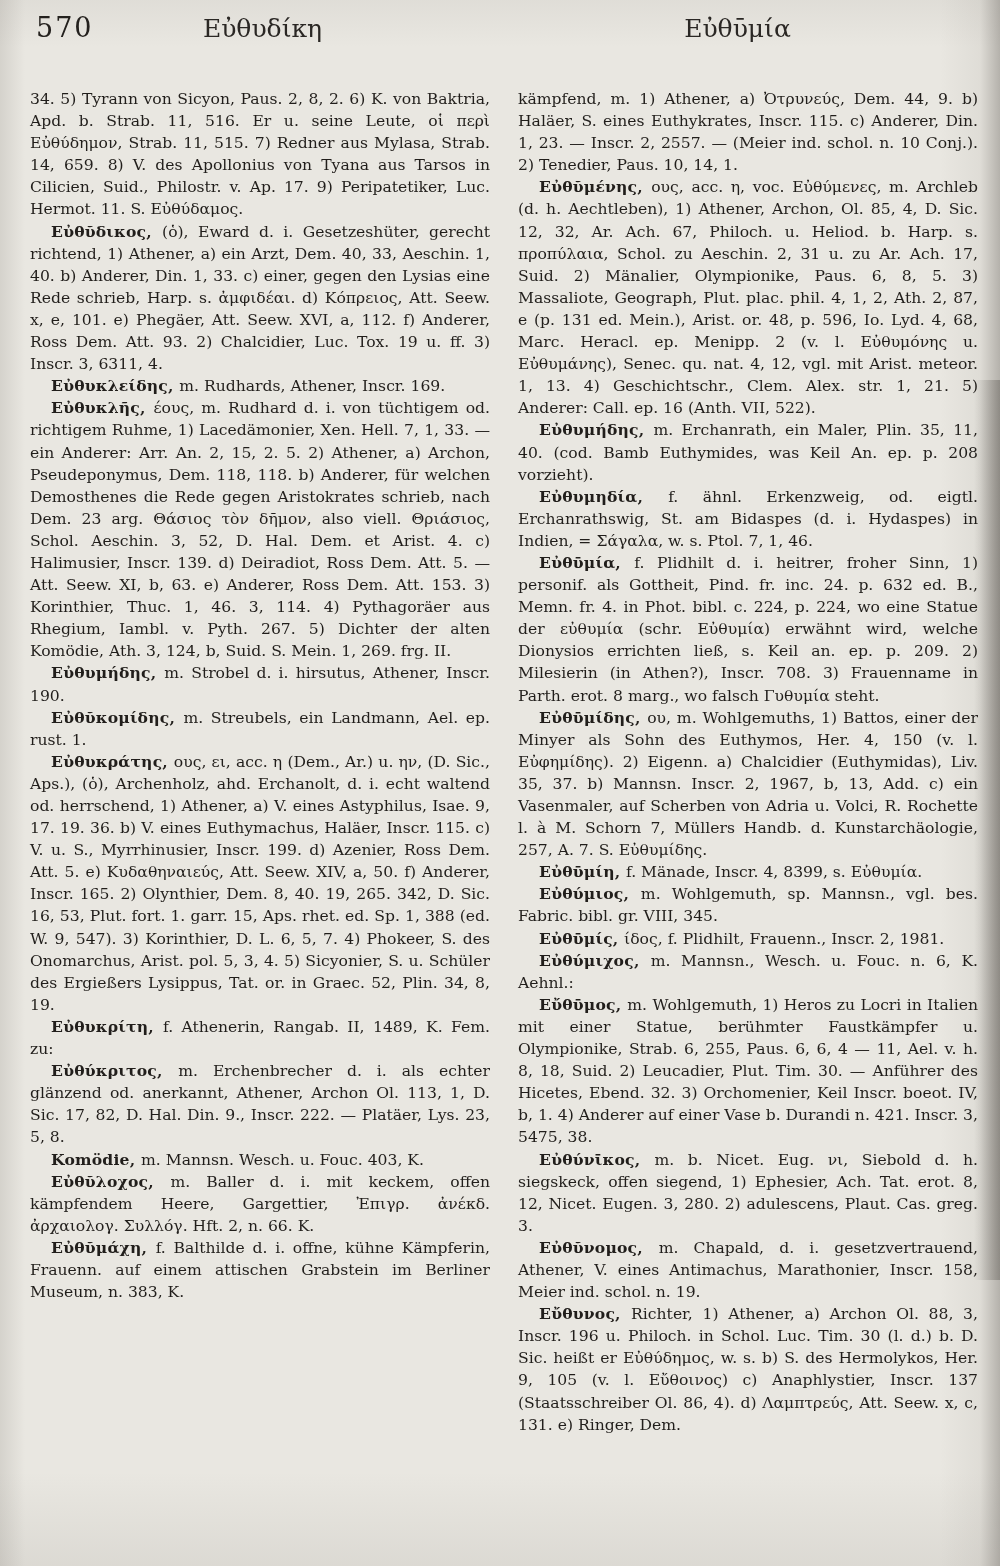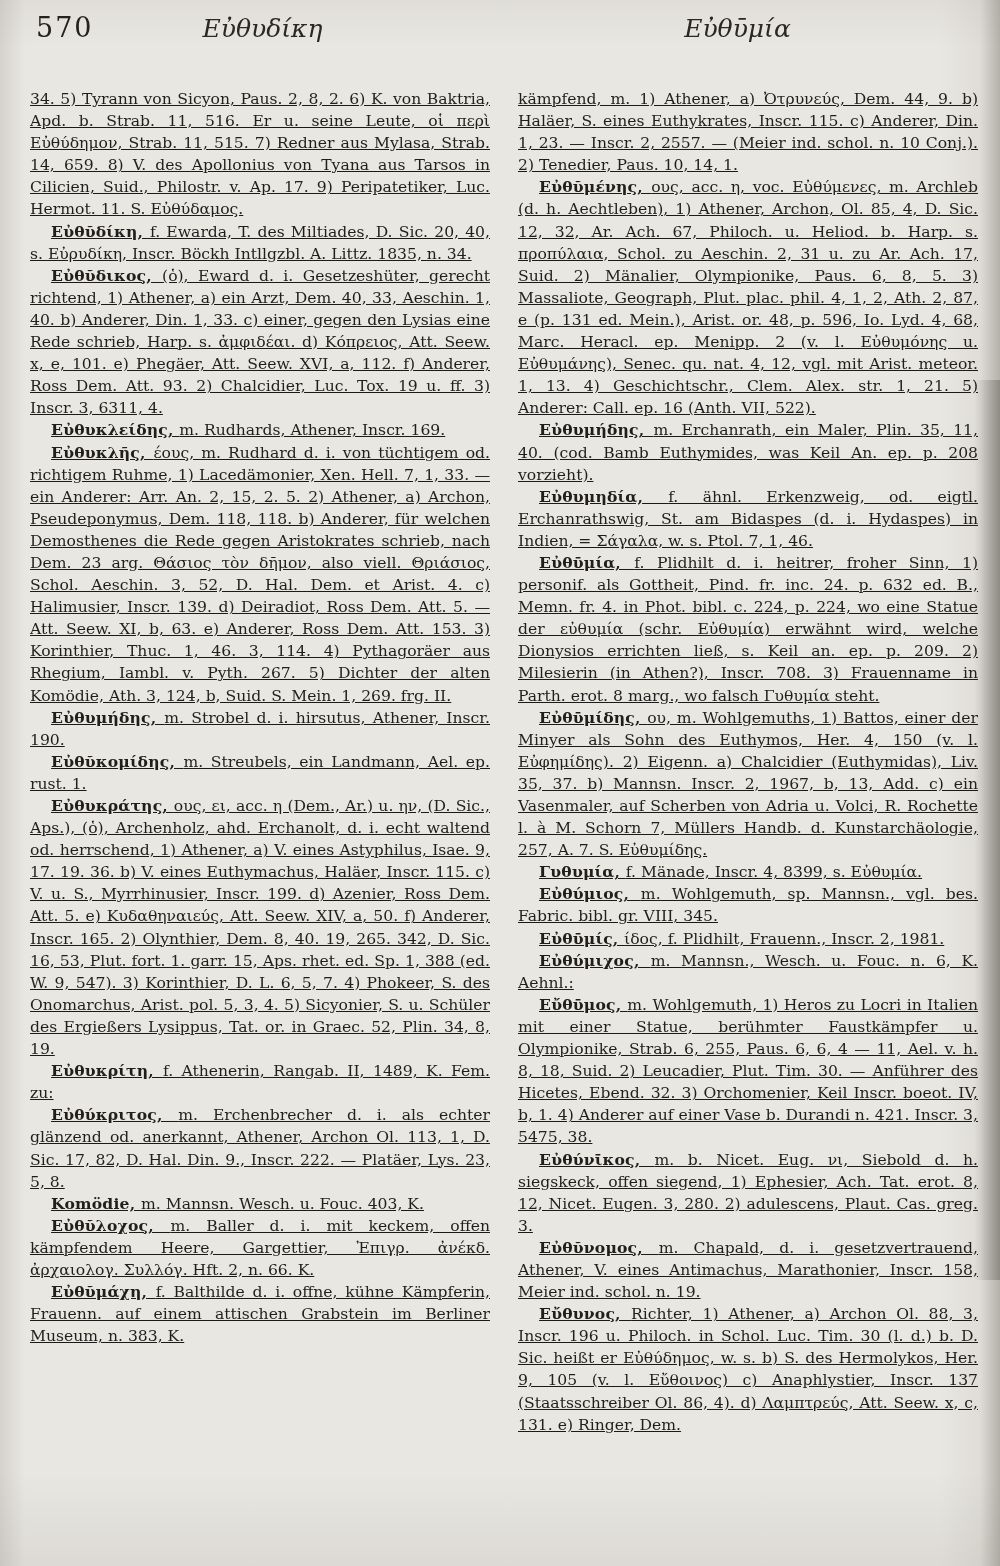--- a/index.html
+++ b/index.html
@@ -36,27 +36,25 @@
   }
   .running-heads{
     display:flex;
     padding:0 25px;
   }
   .running-heads .head-cell{
     width:475px;
     text-align:center;
     font-size:25px;
     color:#2a2724;
-    font-style:italic;
   }
   .columns{
     display:flex;
     gap:28px;
     padding:16px 22px 0 30px;
-    text-decoration:underline;
   }
   .col{
     width:470px;
     font-size:15.6px;
     line-height:22.1px;
     text-align:justify;
     color:#211e1b;
   }
   .col p{margin:0;}
   .col p.entry{text-indent:1.35em;}
@@ -75,41 +73,40 @@
     <span class="page-number">570</span>
     <div class="running-heads">
       <span class="head-cell">Εὐθυδίκη</span>
       <span class="head-cell">Εὐθῡμία</span>
     </div>
   </div>
 
   <div class="columns">
     <div class="col">
         <p class="cont"><span>34. 5) Tyrann von Sicyon, Paus. 2, 8, 2. 6) K. von Baktria, Apd. b. Strab. 11, 516. Er u. seine Leute, οἱ περὶ Εὐθύδημον, Strab. 11, 515. 7) Redner aus Mylasa, Strab. 14, 659. 8) V. des Apollonius von Tyana aus Tarsos in Cilicien, Suid., Philostr. v. Ap. 17. 9) Peripatetiker, Luc. Hermot. 11. S. Εὐθύδαμος.</span></p>
-        <p class="entry"><span class="headword">Εὐθῠδίκη, </span><span>f. Ewarda, T. des Miltiades, D. Sic. 20, 40, s. Εὐρυδίκη, Inscr. Böckh Intllgzbl. A. Littz. 1835, n. 34.</span></p>
         <p class="entry"><span class="headword">Εὐθῠδικος, </span><span>(ὁ), Eward d. i. Gesetzeshüter, gerecht richtend, 1) Athener, a) ein Arzt, Dem. 40, 33, Aeschin. 1, 40. b) Anderer, Din. 1, 33. c) einer, gegen den Lysias eine Rede schrieb, Harp. s. ἀμφιδέαι. d) Κόπρειος, Att. Seew. x, e, 101. e) Phegäer, Att. Seew. XVI, a, 112. f) Anderer, Ross Dem. Att. 93. 2) Chalcidier, Luc. Tox. 19 u. ff. 3) Inscr. 3, 6311, 4.</span></p>
         <p class="entry"><span class="headword">Εὐθυκλείδης, </span><span>m. Rudhards, Athener, Inscr. 169.</span></p>
         <p class="entry"><span class="headword">Εὐθυκλῆς, </span><span>έους, m. Rudhard d. i. von tüchtigem od. richtigem Ruhme, 1) Lacedämonier, Xen. Hell. 7, 1, 33. — ein Anderer: Arr. An. 2, 15, 2. 5. 2) Athener, a) Archon, Pseudeponymus, Dem. 118, 118. b) Anderer, für welchen Demosthenes die Rede gegen Aristokrates schrieb, nach Dem. 23 arg. Θάσιος τὸν δῆμον, also viell. Θριάσιος, Schol. Aeschin. 3, 52, D. Hal. Dem. et Arist. 4. c) Halimusier, Inscr. 139. d) Deiradiot, Ross Dem. Att. 5. — Att. Seew. XI, b, 63. e) Anderer, Ross Dem. Att. 153. 3) Korinthier, Thuc. 1, 46. 3, 114. 4) Pythagoräer aus Rhegium, Iambl. v. Pyth. 267. 5) Dichter der alten Komödie, Ath. 3, 124, b, Suid. S. Mein. 1, 269. frg. II.</span></p>
         <p class="entry"><span class="headword">Εὐθυμήδης, </span><span>m. Strobel d. i. hirsutus, Athener, Inscr. 190.</span></p>
         <p class="entry"><span class="headword">Εὐθῠκομίδης, </span><span>m. Streubels, ein Landmann, Ael. ep. rust. 1.</span></p>
         <p class="entry"><span class="headword">Εὐθυκράτης, </span><span>ους, ει, acc. η (Dem., Ar.) u. ην, (D. Sic., Aps.), (ὁ), Archenholz, ahd. Erchanolt, d. i. echt waltend od. herrschend, 1) Athener, a) V. eines Astyphilus, Isae. 9, 17. 19. 36. b) V. eines Euthymachus, Haläer, Inscr. 115. c) V. u. S., Myrrhinusier, Inscr. 199. d) Azenier, Ross Dem. Att. 5. e) Κυδαθηναιεύς, Att. Seew. XIV, a, 50. f) Anderer, Inscr. 165. 2) Olynthier, Dem. 8, 40. 19, 265. 342, D. Sic. 16, 53, Plut. fort. 1. garr. 15, Aps. rhet. ed. Sp. 1, 388 (ed. W. 9, 547). 3) Korinthier, D. L. 6, 5, 7. 4) Phokeer, S. des Onomarchus, Arist. pol. 5, 3, 4. 5) Sicyonier, S. u. Schüler des Ergießers Lysippus, Tat. or. in Graec. 52, Plin. 34, 8, 19.</span></p>
         <p class="entry"><span class="headword">Εὐθυκρίτη, </span><span>f. Athenerin, Rangab. II, 1489, K. Fem. zu:</span></p>
         <p class="entry"><span class="headword">Εὐθύκριτος, </span><span>m. Erchenbrecher d. i. als echter glänzend od. anerkannt, Athener, Archon Ol. 113, 1, D. Sic. 17, 82, D. Hal. Din. 9., Inscr. 222. — Platäer, Lys. 23, 5, 8.</span></p>
         <p class="entry"><span class="headword">Komödie, </span><span>m. Mannsn. Wesch. u. Fouc. 403, K.</span></p>
         <p class="entry"><span class="headword">Εὐθῠλοχος, </span><span>m. Baller d. i. mit keckem, offen kämpfendem Heere, Gargettier, Ἐπιγρ. ἀνέκδ. ἀρχαιολογ. Συλλόγ. Hft. 2, n. 66. K.</span></p>
         <p class="entry"><span class="headword">Εὐθῠμάχη, </span><span>f. Balthilde d. i. offne, kühne Kämpferin, Frauenn. auf einem attischen Grabstein im Berliner Museum, n. 383, K.</span></p>
       </div>
     <div class="col">
         <p class="cont"><span>kämpfend, m. 1) Athener, a) Ὀτρυνεύς, Dem. 44, 9. b) Haläer, S. eines Euthykrates, Inscr. 115. c) Anderer, Din. 1, 23. — Inscr. 2, 2557. — (Meier ind. schol. n. 10 Conj.). 2) Tenedier, Paus. 10, 14, 1.</span></p>
         <p class="entry"><span class="headword">Εὐθῠμένης, </span><span>ους, acc. η, voc. Εὐθύμενες, m. Archleb (d. h. Aechtleben), 1) Athener, Archon, Ol. 85, 4, D. Sic. 12, 32, Ar. Ach. 67, Philoch. u. Heliod. b. Harp. s. προπύλαια, Schol. zu Aeschin. 2, 31 u. zu Ar. Ach. 17, Suid. 2) Mänalier, Olympionike, Paus. 6, 8, 5. 3) Massaliote, Geograph, Plut. plac. phil. 4, 1, 2, Ath. 2, 87, e (p. 131 ed. Mein.), Arist. or. 48, p. 596, Io. Lyd. 4, 68, Marc. Heracl. ep. Menipp. 2 (v. l. Εὐθυμόνης u. Εὐθυμάνης), Senec. qu. nat. 4, 12, vgl. mit Arist. meteor. 1, 13. 4) Geschichtschr., Clem. Alex. str. 1, 21. 5) Anderer: Call. ep. 16 (Anth. VII, 522).</span></p>
         <p class="entry"><span class="headword">Εὐθυμήδης, </span><span>m. Erchanrath, ein Maler, Plin. 35, 11, 40. (cod. Bamb Euthymides, was Keil An. ep. p. 208 vorzieht).</span></p>
         <p class="entry"><span class="headword">Εὐθυμηδία, </span><span>f. ähnl. Erkenzweig, od. eigtl. Erchanrathswig, St. am Bidaspes (d. i. Hydaspes) in Indien, = Σάγαλα, w. s. Ptol. 7, 1, 46.</span></p>
         <p class="entry"><span class="headword">Εὐθῡμία, </span><span>f. Plidhilt d. i. heitrer, froher Sinn, 1) personif. als Gottheit, Pind. fr. inc. 24. p. 632 ed. B., Memn. fr. 4. in Phot. bibl. c. 224, p. 224, wo eine Statue der εὐθυμία (schr. Εὐθυμία) erwähnt wird, welche Dionysios errichten ließ, s. Keil an. ep. p. 209. 2) Milesierin (in Athen?), Inscr. 708. 3) Frauenname in Parth. erot. 8 marg., wo falsch Γυθυμία steht.</span></p>
         <p class="entry"><span class="headword">Εὐθῡμίδης, </span><span>ου, m. Wohlgemuths, 1) Battos, einer der Minyer als Sohn des Euthymos, Her. 4, 150 (v. l. Εὐφημίδης). 2) Eigenn. a) Chalcidier (Euthymidas), Liv. 35, 37. b) Mannsn. Inscr. 2, 1967, b, 13, Add. c) ein Vasenmaler, auf Scherben von Adria u. Volci, R. Rochette l. à M. Schorn 7, Müllers Handb. d. Kunstarchäologie, 257, A. 7. S. Εὐθυμίδης.</span></p>
-        <p class="entry"><span class="headword">Γυθυμία, </span><span>f. Mänade, Inscr. 4, 8399, s. Εὐθυμία.</span></p>
+        <p class="entry"><span class="headword">Εὐθῡμίη, </span><span>f. Mänade, Inscr. 4, 8399, s. Εὐθυμία.</span></p>
         <p class="entry"><span class="headword">Εὐθύμιος, </span><span>m. Wohlgemuth, sp. Mannsn., vgl. bes. Fabric. bibl. gr. VIII, 345.</span></p>
         <p class="entry"><span class="headword">Εὐθῡμίς, </span><span>ίδος, f. Plidhilt, Frauenn., Inscr. 2, 1981.</span></p>
         <p class="entry"><span class="headword">Εὐθύμιχος, </span><span>m. Mannsn., Wesch. u. Fouc. n. 6, K. Aehnl.:</span></p>
         <p class="entry"><span class="headword">Εὔθῡμος, </span><span>m. Wohlgemuth, 1) Heros zu Locri in Italien mit einer Statue, berühmter Faustkämpfer u. Olympionike, Strab. 6, 255, Paus. 6, 6, 4 — 11, Ael. v. h. 8, 18, Suid. 2) Leucadier, Plut. Tim. 30. — Anführer des Hicetes, Ebend. 32. 3) Orchomenier, Keil Inscr. boeot. IV, b, 1. 4) Anderer auf einer Vase b. Durandi n. 421. Inscr. 3, 5475, 38.</span></p>
         <p class="entry"><span class="headword">Εὐθύνῑκος, </span><span>m. b. Nicet. Eug. νι, Siebold d. h. siegskeck, offen siegend, 1) Ephesier, Ach. Tat. erot. 8, 12, Nicet. Eugen. 3, 280. 2) adulescens, Plaut. Cas. greg. 3.</span></p>
         <p class="entry"><span class="headword">Εὐθῠνομος, </span><span>m. Chapald, d. i. gesetzvertrauend, Athener, V. eines Antimachus, Marathonier, Inscr. 158, Meier ind. schol. n. 19.</span></p>
         <p class="entry"><span class="headword">Εὔθυνος, </span><span>Richter, 1) Athener, a) Archon Ol. 88, 3, Inscr. 196 u. Philoch. in Schol. Luc. Tim. 30 (l. d.) b. D. Sic. heißt er Εὐθύδημος, w. s. b) S. des Hermolykos, Her. 9, 105 (v. l. Εὔθοινος) c) Anaphlystier, Inscr. 137 (Staatsschreiber Ol. 86, 4). d) Λαμπτρεύς, Att. Seew. x, c, 131. e) Ringer, Dem.</span></p>
       </div>
   </div>
 

